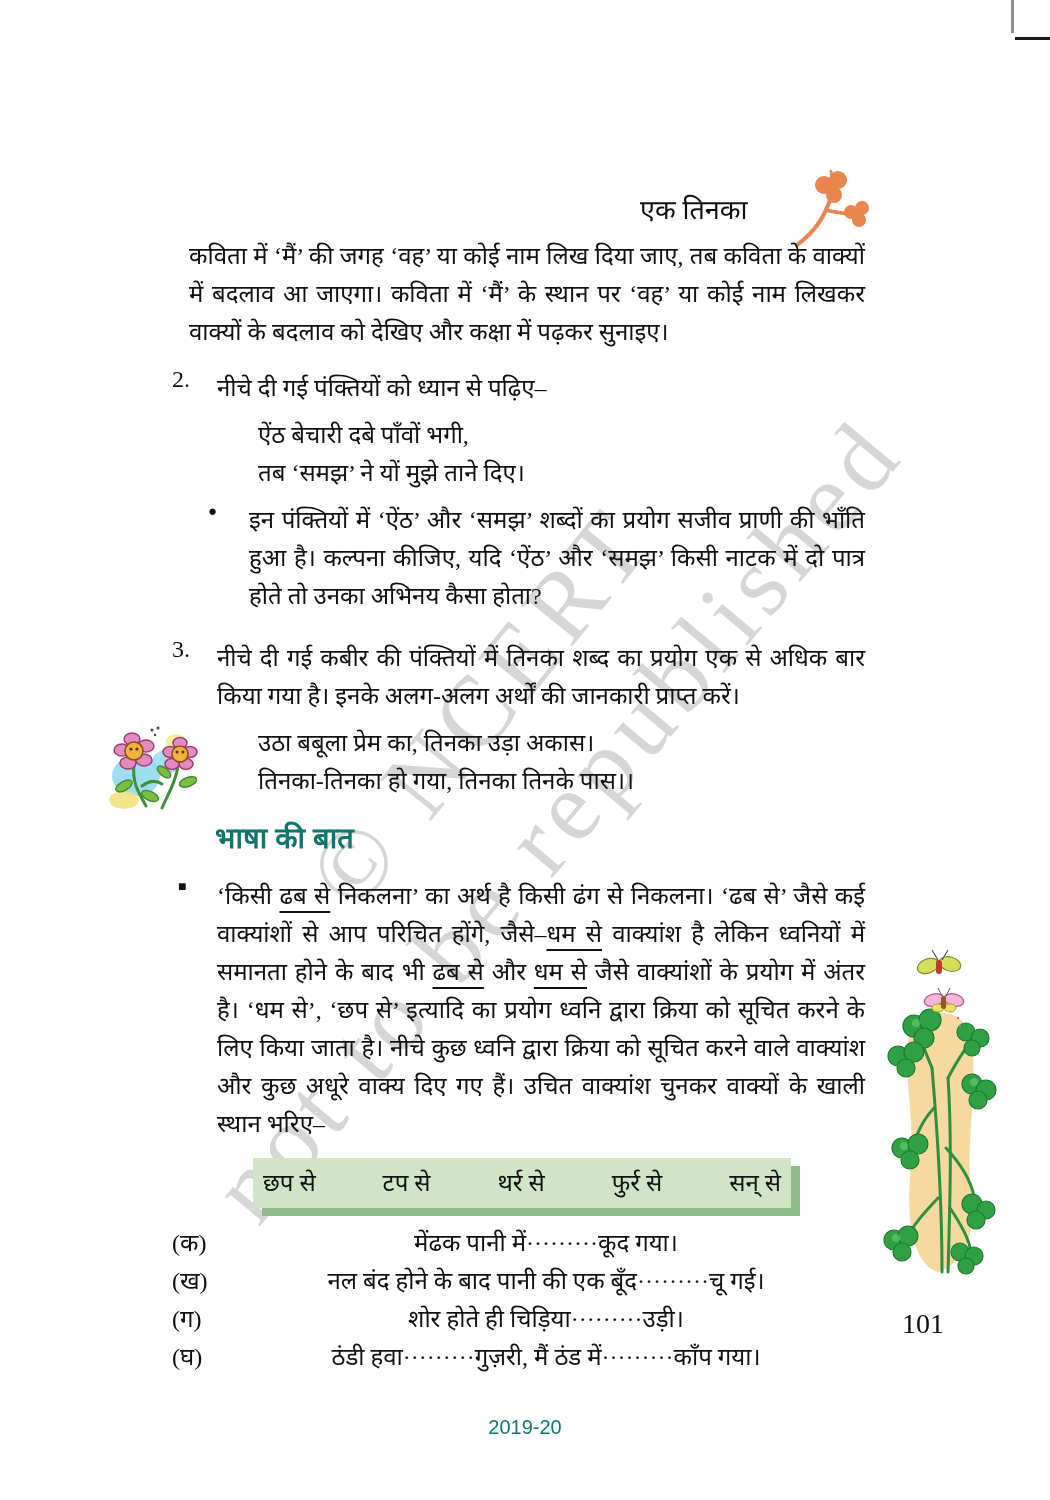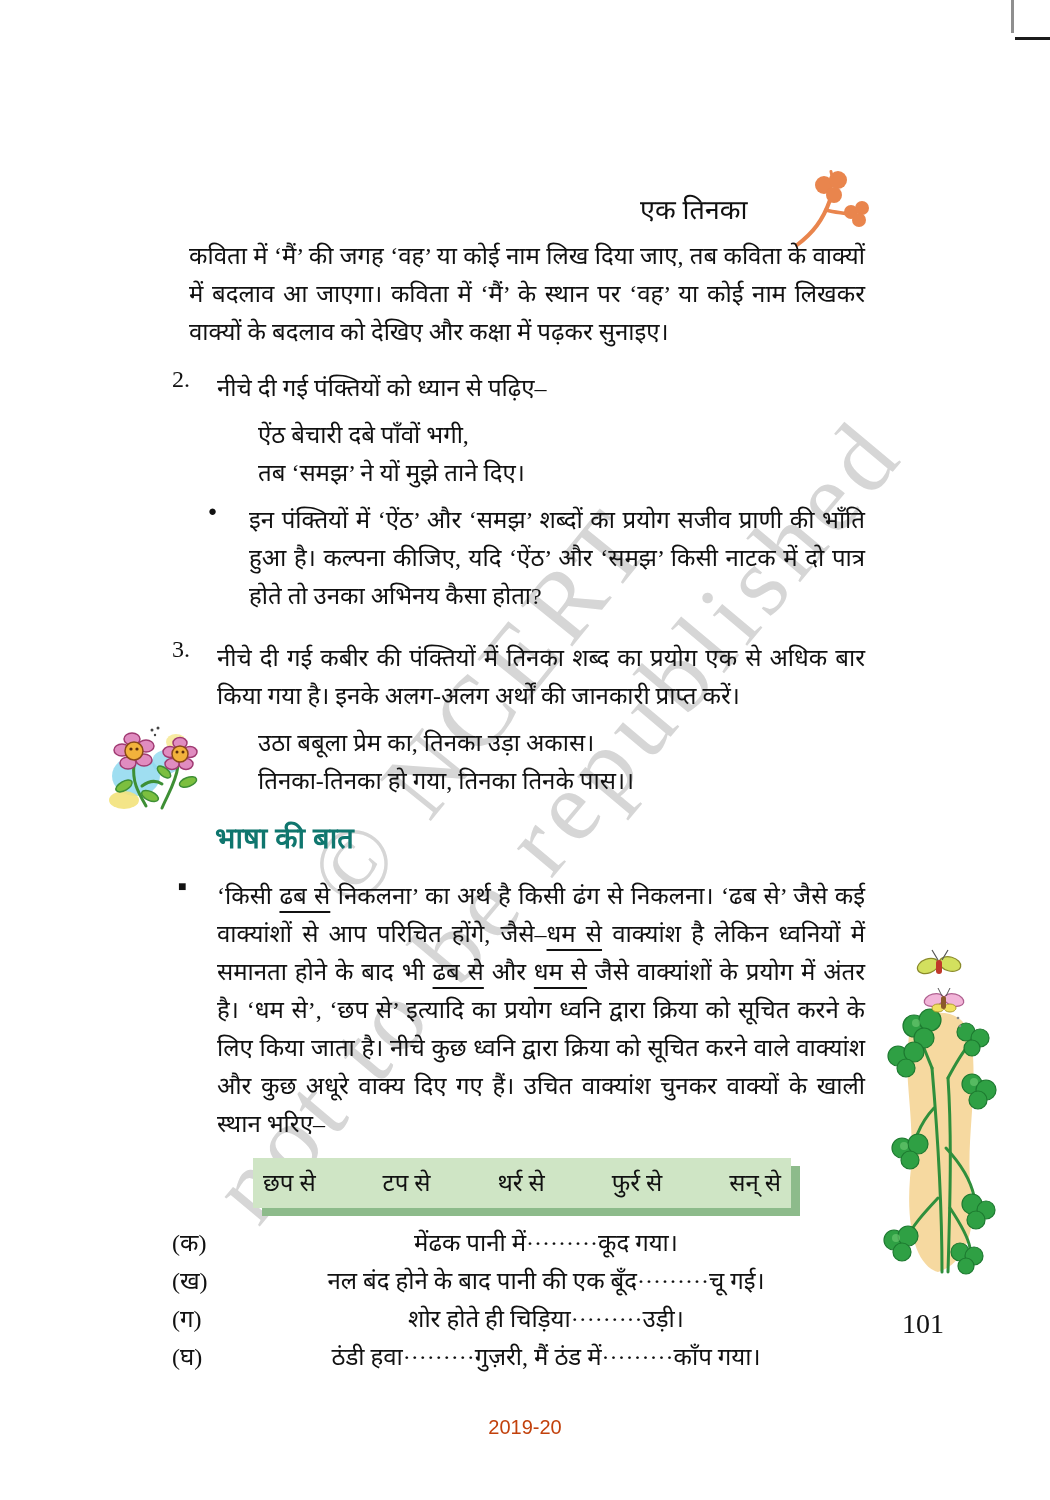--- a/index.html
+++ b/index.html
@@ -49,21 +49,21 @@
   .filllist{margin-top:16px;}
   .frow{display:flex;}
   .flabel{flex:none;width:46px;}
   .ftext{flex:1;text-align:center;}
   
   .flowers{position:absolute;left:104px;top:724px;z-index:2;}
   .cloverplant{position:absolute;left:876px;top:948px;z-index:2;}
   
   .pagenum{position:absolute;left:902px;top:1308px;font-size:28px;z-index:2;}
   .edition{position:absolute;left:0;right:0;top:1416px;text-align:center;font-size:20px;
-           font-family:"Liberation Sans","DejaVu Sans",sans-serif;color:#c2410c;z-index:2;}
+           font-family:"Liberation Sans","DejaVu Sans",sans-serif;color:#0f766e;z-index:2;}
 </style>
 </head>
 <body>
 
 <div id="page">
 
   <div class="wm" id="wm1">© NCERT</div>
   <div class="wm" id="wm2">not to be republished</div>
 
   <div class="cropv"></div>

